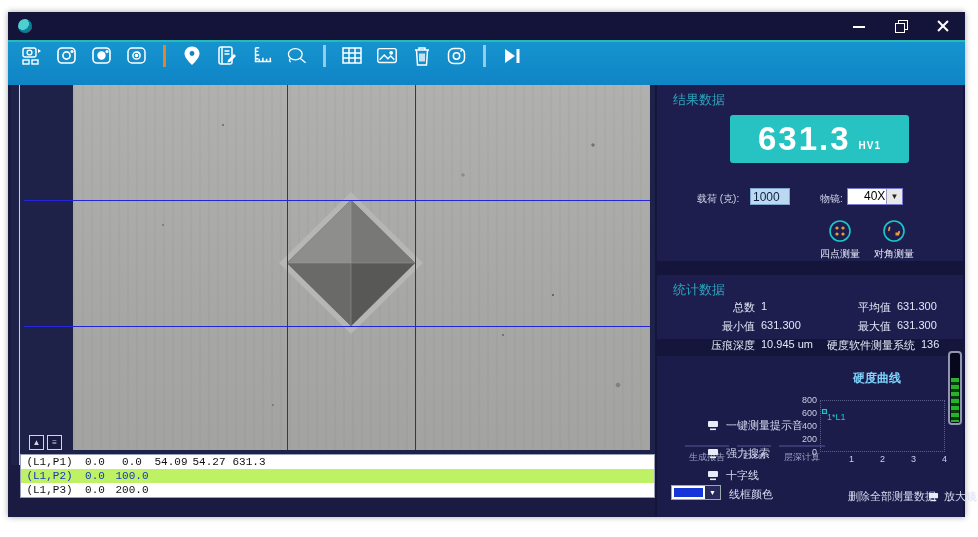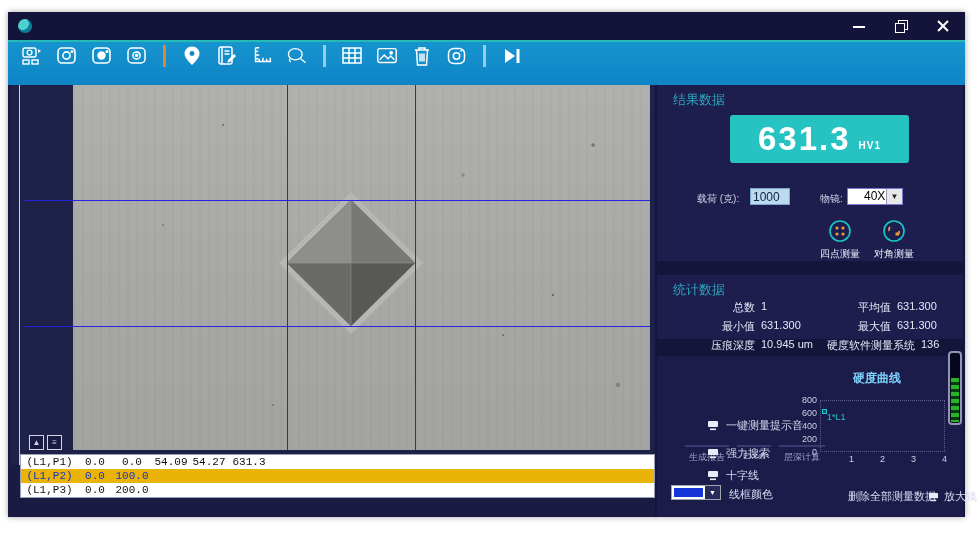--- a/index.html
+++ b/index.html
@@ -47,21 +47,21 @@
   }
   .gridline { position:absolute; background:#2525dd; }
   .gl-h { height:1px; left:13px; width:626px; }
   .gl-v { width:1px; top:0; height:365px; }
   .stage-box { position:absolute; width:15px; height:15px; border:1px solid #cfd6e8; color:#cfd6e8; font-size:8px; display:flex; align-items:center; justify-content:center; background:rgba(20,22,60,.55); cursor:pointer; }
 
   
   .data-table { position:absolute; left:12px; top:442px; width:635px; border:1px solid #9aa0b8; background:#ffffff; font-family:"Liberation Mono","DejaVu Sans Mono",monospace; font-size:11px; }
   .dt-row { display:flex; height:14px; line-height:14px; background:#ffffff; color:#111; cursor:pointer; }
   .dt-row.header { background:#ededed; color:#333; height:13px; line-height:13px; cursor:default; }
-  .dt-row.selected { background:#eab308; color:#1535c0; }
+  .dt-row.selected { background:#bef264; color:#1535c0; }
   .dt-cell { padding:0 2px; text-align:center; white-space:nowrap; overflow:hidden; }
   .c0{width:57px;} .c1{width:34px;} .c2{width:40px;} .c3{width:38px;} .c4{width:38px;} .c5{width:42px;} .cfill{flex:1;}
   .dt-row.header .dt-cell { border-right:1px solid #c6c6c6; }
 
   
   .right-panel { position:absolute; left:647px; top:73px; width:310px; height:432px; background:#15153c; }
   .sec { position:absolute; left:2px; width:306px; background:#1e1e4e; }
   .sec1 { top:0; height:176px; }
   .sec2 { top:190px; height:64px;text-decoration:underline; }
   .sec3 { top:271px; height:161px; background:#1c1c4a; }

